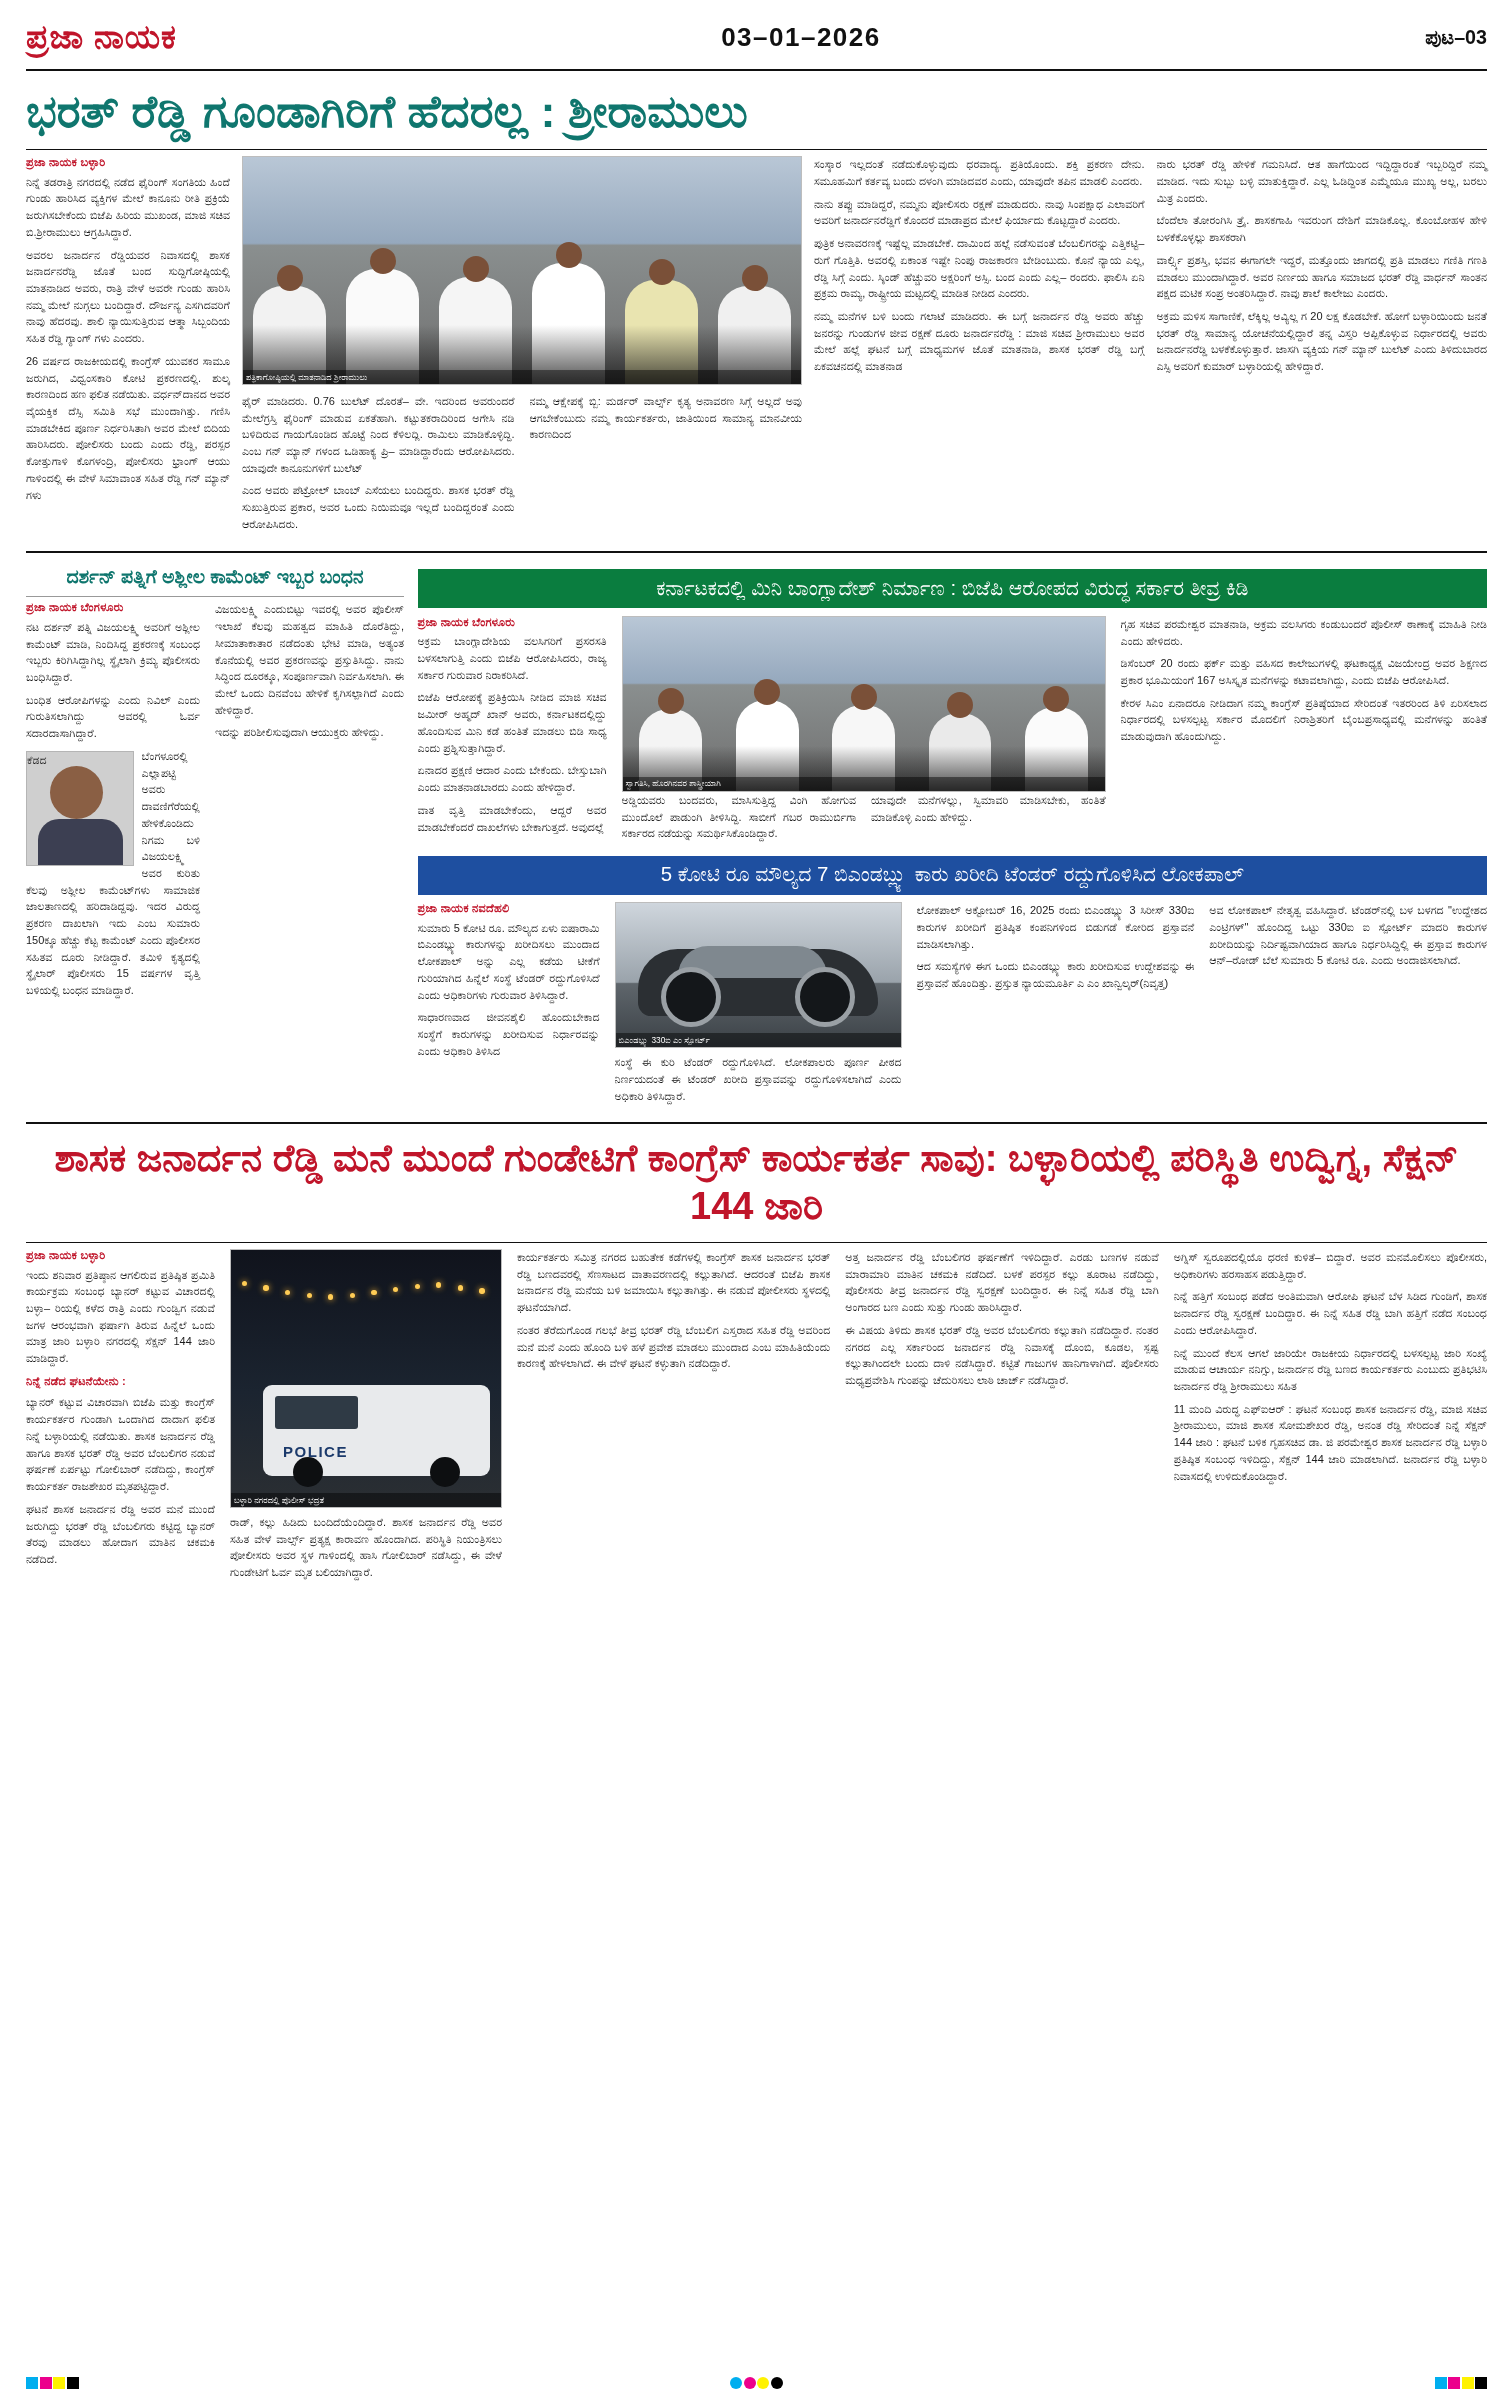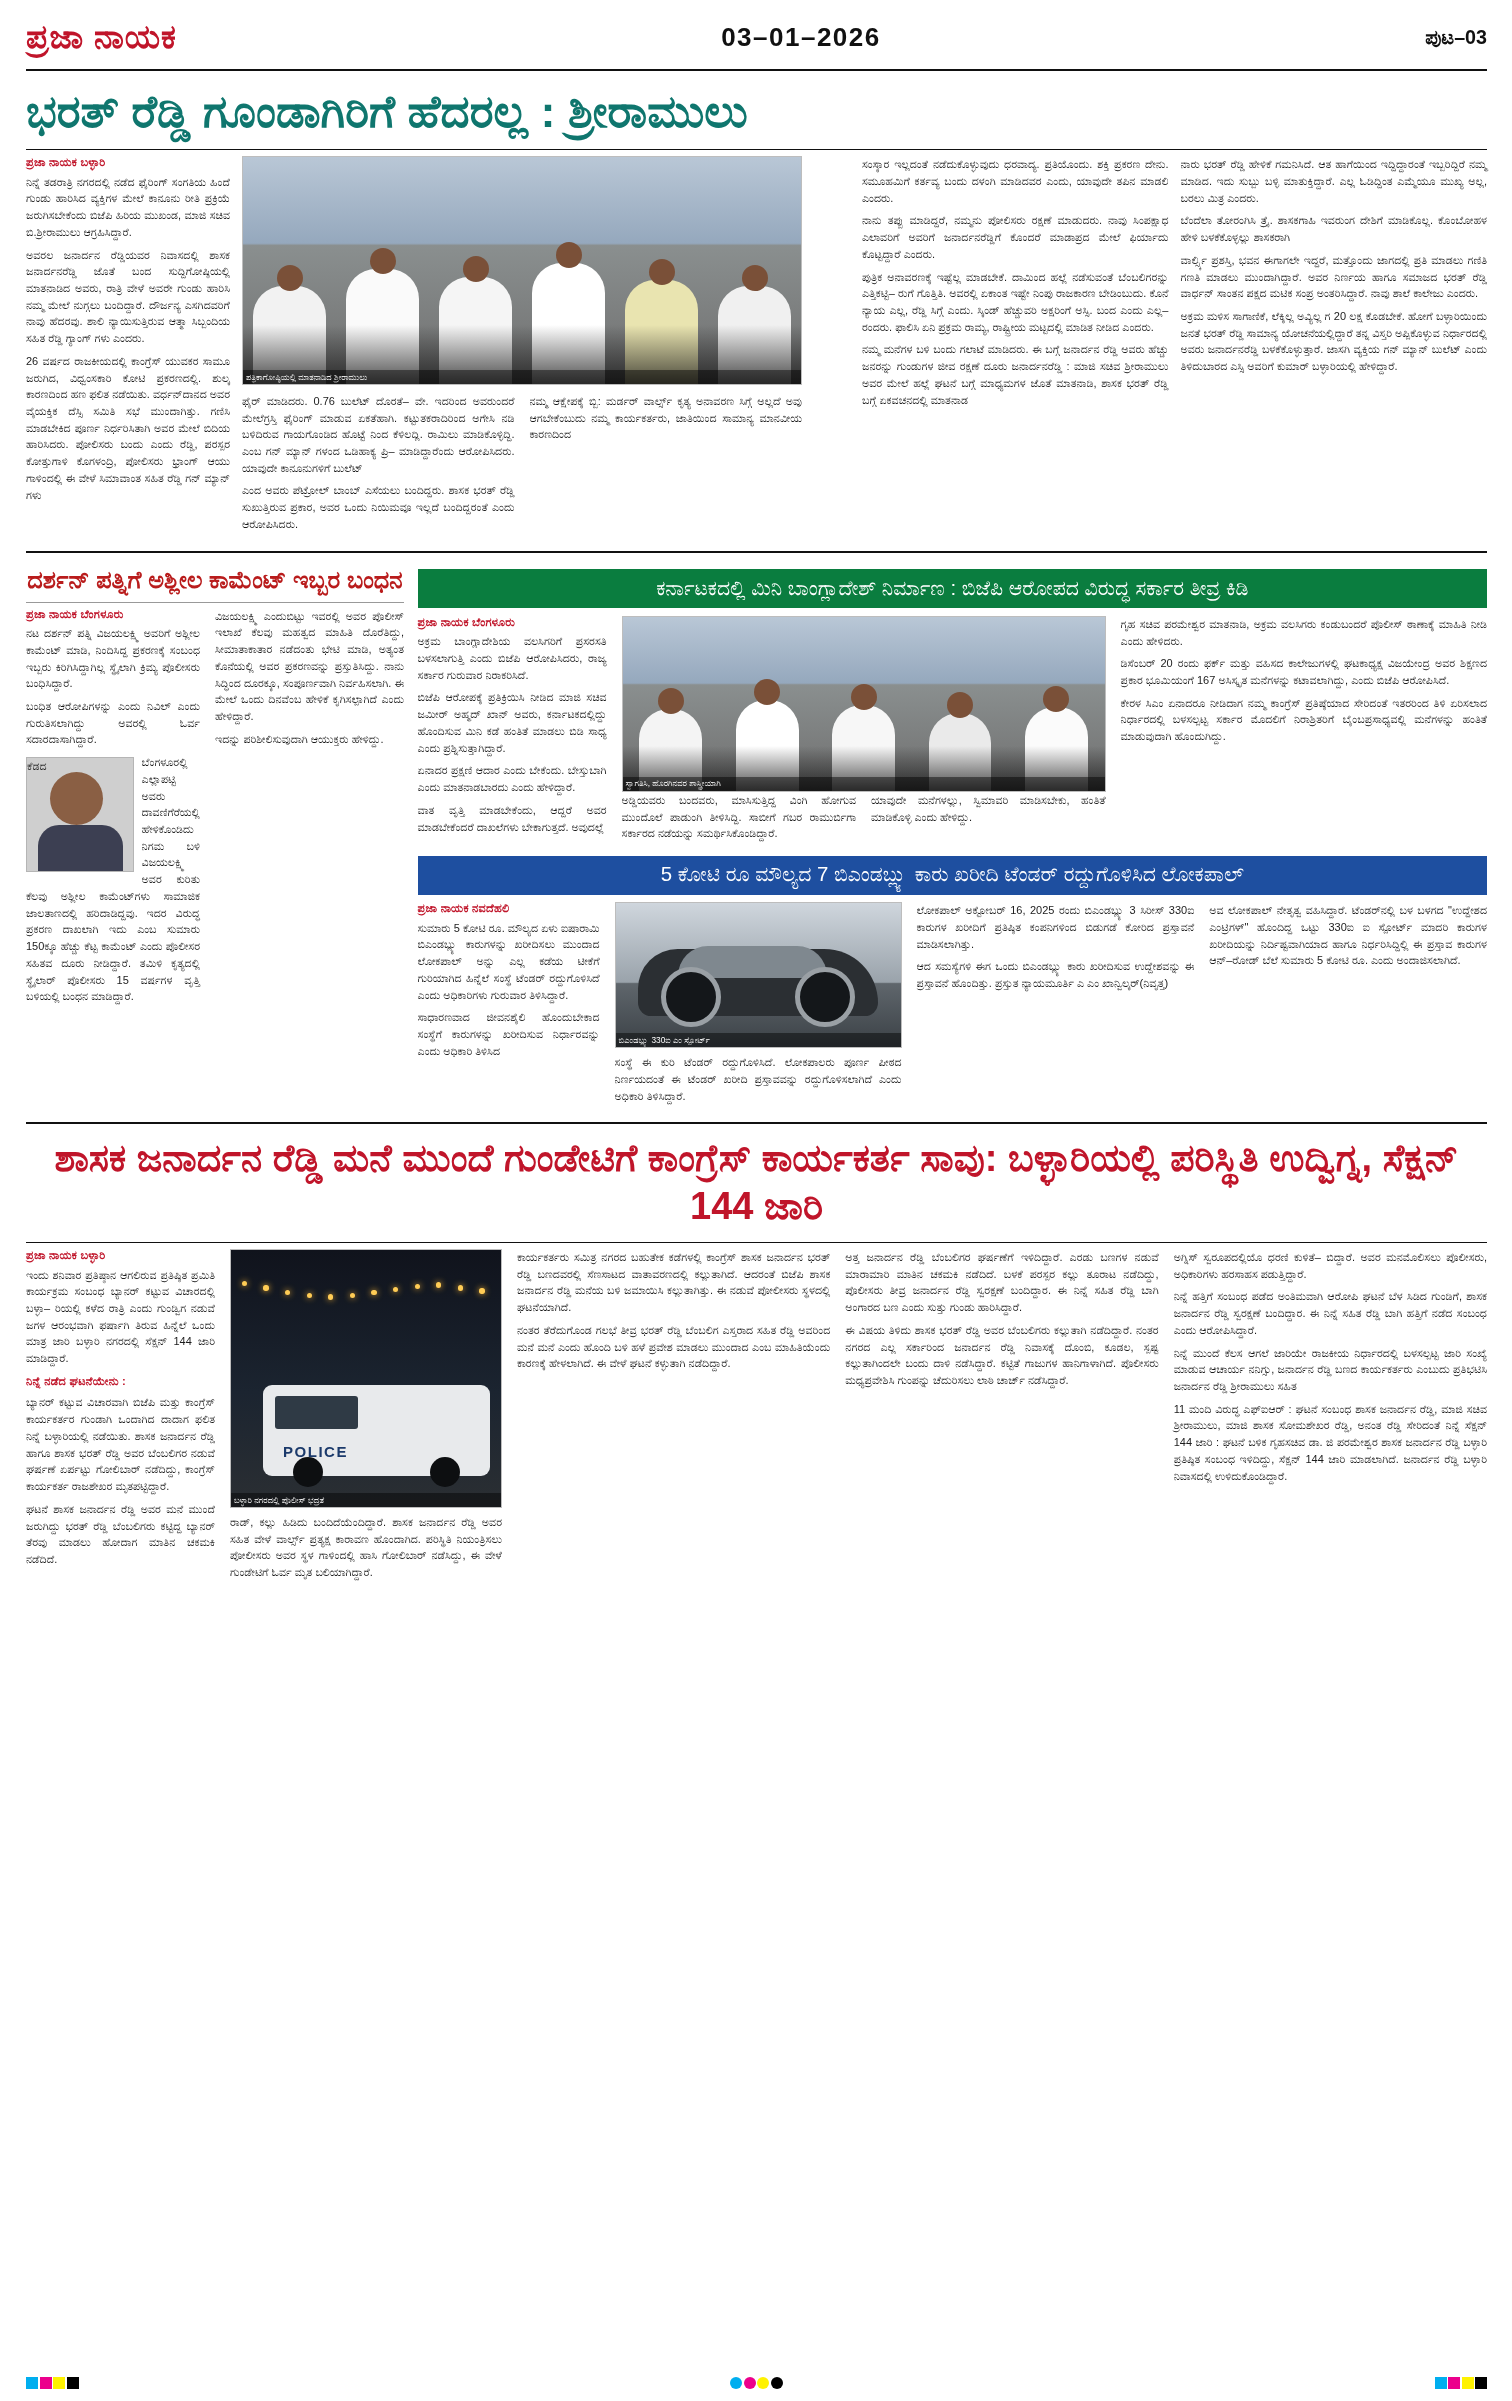--- a/index.html
+++ b/index.html
@@ -13,21 +13,21 @@
   .masthead .page-no{font-size:19.7px;font-weight:bold;color:#111;}
 
   
   .headline-main{font-size:45px;font-weight:bold;color:#0f766e;text-align:left;margin:13.6px 0 10.6px 0;line-height:1.2;}
   .rule{border:0;border-top:1.5px solid #111;margin:6px 0;}
   .rule-thin{border:0;border-top:0.8px solid #999;margin:4.5px 0;}
 
   .band{background:#0a7d3f;color:#fff;text-align:center;font-size:20.4px;font-weight:normal;padding:6.8px 4.5px;margin:7.6px 0 7.6px 0;line-height:1.25;}
   .band.blue{background:#1e4fa0;}
 
-  .sub-headline{font-size:24px;font-weight:bold;color:#b91c1c;text-align:center;line-height:1.25;margin:3px 0 7.6px 0;}
+  .sub-headline{font-size:19px;font-weight:bold;color:#0f766e;text-align:center;line-height:1.25;margin:3px 0 7.6px 0;}
   .mega-headline{font-size:38px;font-weight:bold;color:#c0152a;text-align:center;line-height:1.25;margin:10.6px 0 12px 0;}
 
   
   .byline{font-size:11.3px;font-weight:bold;color:#c0152a;margin:0 0 4.5px 0;letter-spacing:0.2px;}
 
   
   .cols{display:flex;gap:15px;}
   .col{flex:1;}
   .body-txt{font-size:11px;line-height:1.52;text-align:justify;color:#1b1b1b;hyphens:auto;}
   .body-txt p{margin:0 0 6px 0;}
@@ -35,21 +35,21 @@
   .photo{background:#d9d9d9;border:0.8px solid #bdbdbd;position:relative;overflow:hidden;}
   .photo .cap{position:absolute;bottom:0;left:0;right:0;font-size:8.3px;color:#fff;background:rgba(0,0,0,.45);padding:1.5px 3px;}
 
   
   .sep{border:0;border-top:2.3px double #111;margin:12px 0 9px 0;}
 
   
   .top-block{display:flex;gap:12px;margin-top:4.5px;}
   .top-left{width:204px;}
   .top-mid{width:560px;}
-  .top-right{flex:1;display:flex;gap:12px;margin-left:48px;}
+  .top-right{flex:1;display:flex;gap:12px;}
 
   
   .mid-wrap{display:flex;gap:13.6px;margin-top:4.5px;}
   .mid-left{width:378px;}
   .mid-right{flex:1;}
 
   .portrait{width:106px;height:113px;background:#cfcfcf;border:0.8px solid #b5b5b5;float:left;margin:3px 7.6px 4.5px 0;position:relative;overflow:hidden;}
 
   
   .press-photo{height:227px;background:linear-gradient(#b9c7d6 0%,#95a8bd 38%,#8a8f8f 39%,#6f6f6f 100%);position:relative;}

